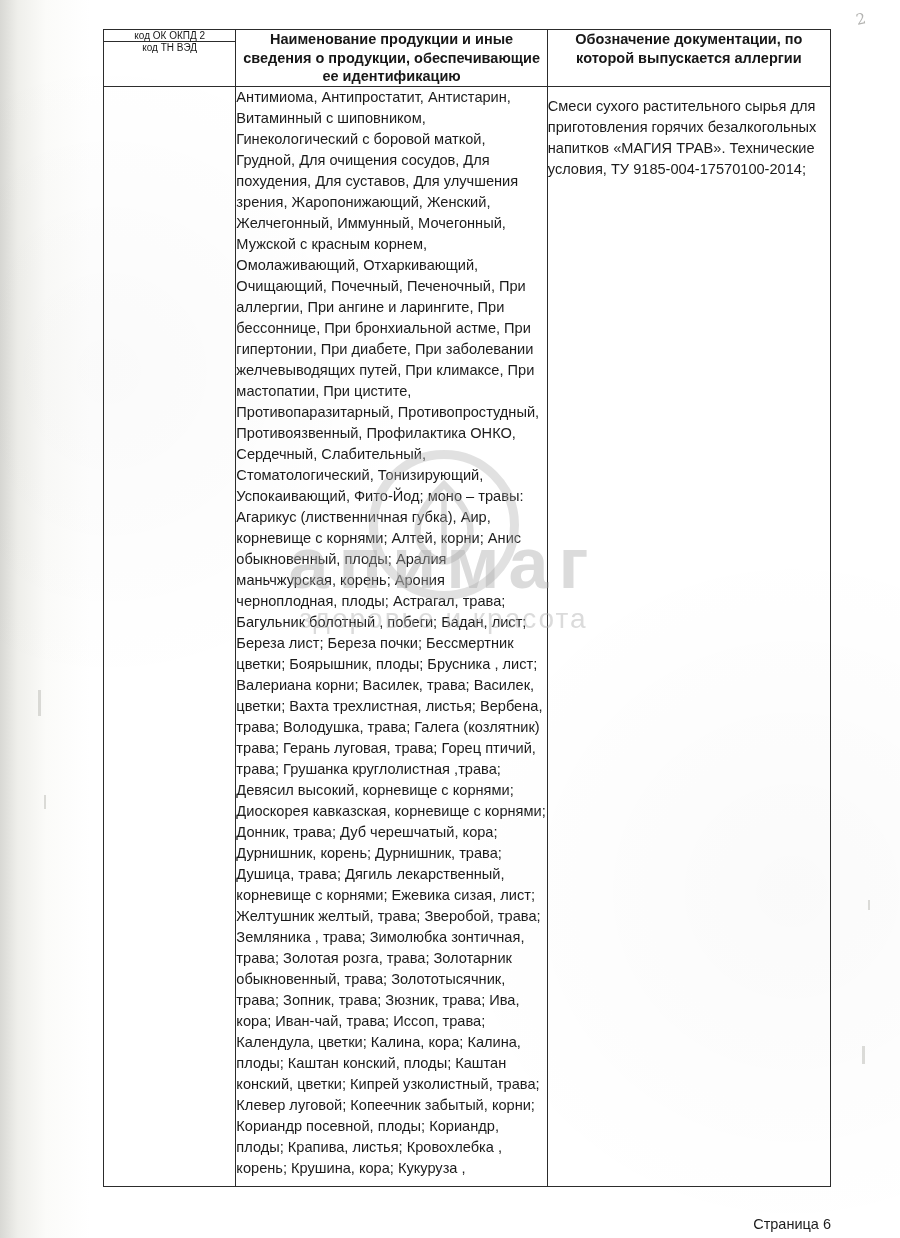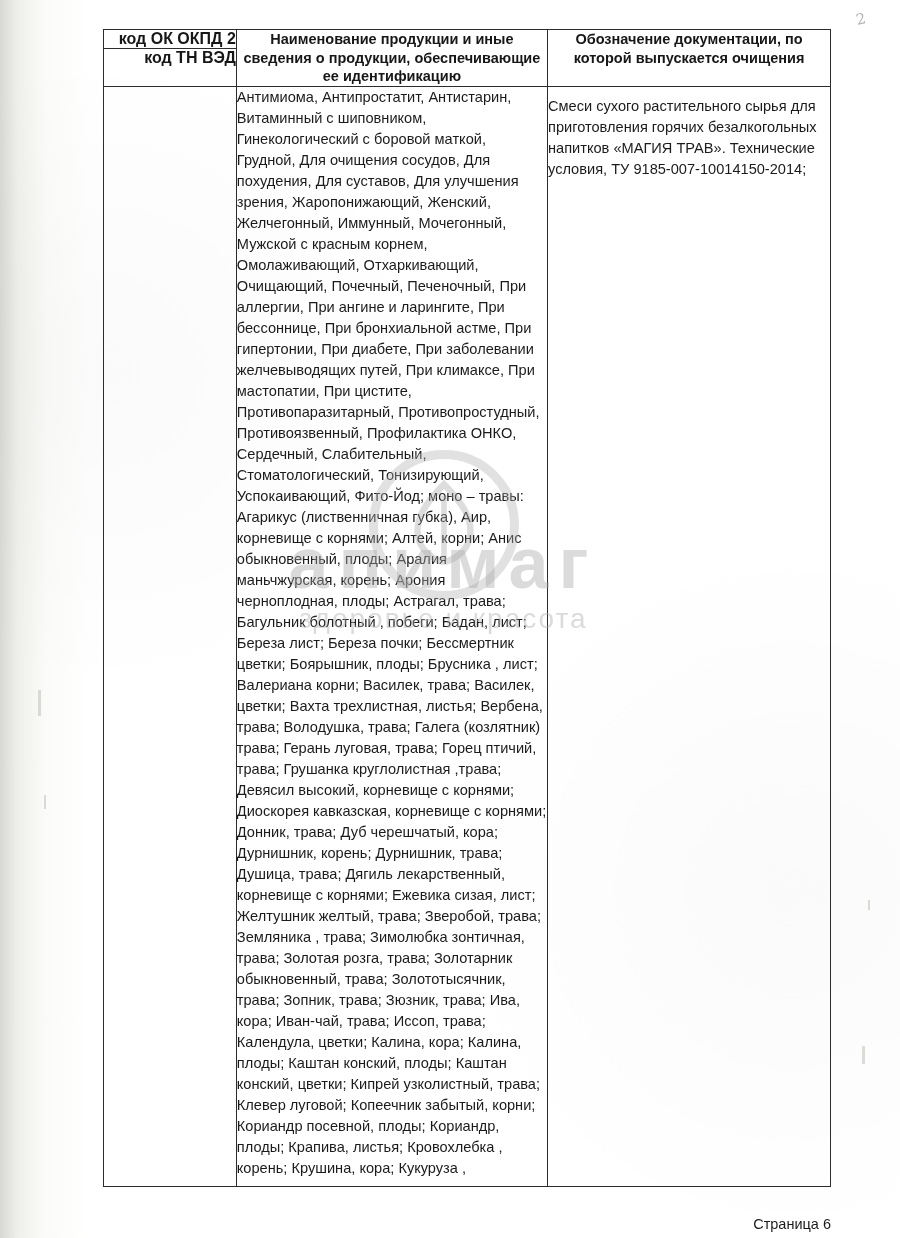--- a/index.html
+++ b/index.html
@@ -119,23 +119,23 @@
 
   .hdr-cell {
     text-align: center;
     font-weight: 700;
     font-size: 14.5px;
     line-height: 1.28;
     padding: 6px 7px 7px 7px;
     color: #171717;
   }
   .hdr-code {
-    text-align: right;
-    font-weight: 700;
-    font-size: 16px;
+    text-align: center;
+    font-weight: 400;
+    font-size: 10px;
     padding: 6px 4px 6px 4px;
     color: #171717;
     white-space: nowrap;
   }
   .code-table {
     width: 100%;
     border-collapse: collapse;
   }
   .code-table td {
     border: 0;
@@ -199,26 +199,26 @@
                 <tr>
               <td class="hdr-code">код ОК ОКПД 2</td>
             </tr>
             <tr>
               <td class="hdr-code">код ТН ВЭД</td>
             </tr>
           </tbody>
             </table>
         </th>
         <th class="col-b hdr-cell">Наименование продукции и иные сведения о продукции, обеспечивающие ее идентификацию</th>
-        <th class="col-c hdr-cell">Обозначение документации, по которой выпускается очищения</th>
+        <th class="col-c hdr-cell">Обозначение документации, по которой выпускается аллергии</th>
       </tr>
     </thead>
     <tbody>
       <tr>
         <td class="col-a body-cell"></td>
         <td class="col-b body-cell">Антимиома, Антипростатит, Антистарин, Витаминный с шиповником, Гинекологический с боровой маткой, Грудной, Для очищения сосудов, Для похудения, Для суставов, Для улучшения зрения, Жаропонижающий, Женский, Желчегонный, Иммунный, Мочегонный, Мужской с красным корнем, Омолаживающий, Отхаркивающий, Очищающий, Почечный, Печеночный, При аллергии, При ангине и ларингите, При бессоннице, При бронхиальной астме, При гипертонии, При диабете, При заболевании желчевыводящих путей, При климаксе, При мастопатии, При цистите, Противопаразитарный, Противопростудный, Противоязвенный, Профилактика ОНКО, Сердечный, Слабительный, Стоматологический, Тонизирующий, Успокаивающий, Фито-Йод; моно – травы: Агарикус (лиственничная губка), Аир, корневище с корнями; Алтей, корни; Анис обыкновенный, плоды; Аралия маньчжурская, корень; Арония черноплодная, плоды; Астрагал, трава; Багульник болотный , побеги; Бадан, лист; Береза лист; Береза почки; Бессмертник цветки; Боярышник, плоды; Брусника , лист; Валериана корни; Василек, трава; Василек, цветки; Вахта трехлистная, листья; Вербена, трава; Володушка, трава; Галега (козлятник) трава; Герань луговая, трава; Горец птичий, трава; Грушанка круглолистная ,трава; Девясил высокий, корневище с корнями; Диоскорея кавказская, корневище с корнями; Донник, трава; Дуб черешчатый, кора; Дурнишник, корень; Дурнишник, трава; Душица, трава; Дягиль лекарственный, корневище с корнями; Ежевика сизая, лист; Желтушник желтый, трава; Зверобой, трава; Земляника , трава; Зимолюбка зонтичная, трава; Золотая розга, трава; Золотарник обыкновенный, трава; Золототысячник, трава; Зопник, трава; Зюзник, трава; Ива, кора; Иван-чай, трава; Иссоп, трава; Календула, цветки; Калина, кора; Калина, плоды; Каштан конский, плоды; Каштан конский, цветки; Кипрей узколистный, трава; Клевер луговой; Копеечник забытый, корни; Кориандр посевной, плоды; Кориандр, плоды; Крапива, листья; Кровохлебка , корень; Крушина, кора; Кукуруза ,</td>
-        <td class="col-c body-cell right">Смеси сухого растительного сырья для приготовления горячих безалкогольных напитков «МАГИЯ ТРАВ». Технические условия, ТУ 9185-007-10014150-2014;</td>
+        <td class="col-c body-cell right">Смеси сухого растительного сырья для приготовления горячих безалкогольных напитков «МАГИЯ ТРАВ». Технические условия, ТУ 9185-004-17570100-2014;</td>
       </tr>
     </tbody>
   </table>
 
   <div class="footer">Страница 6</div>
 </div>
 
 </body></html>

